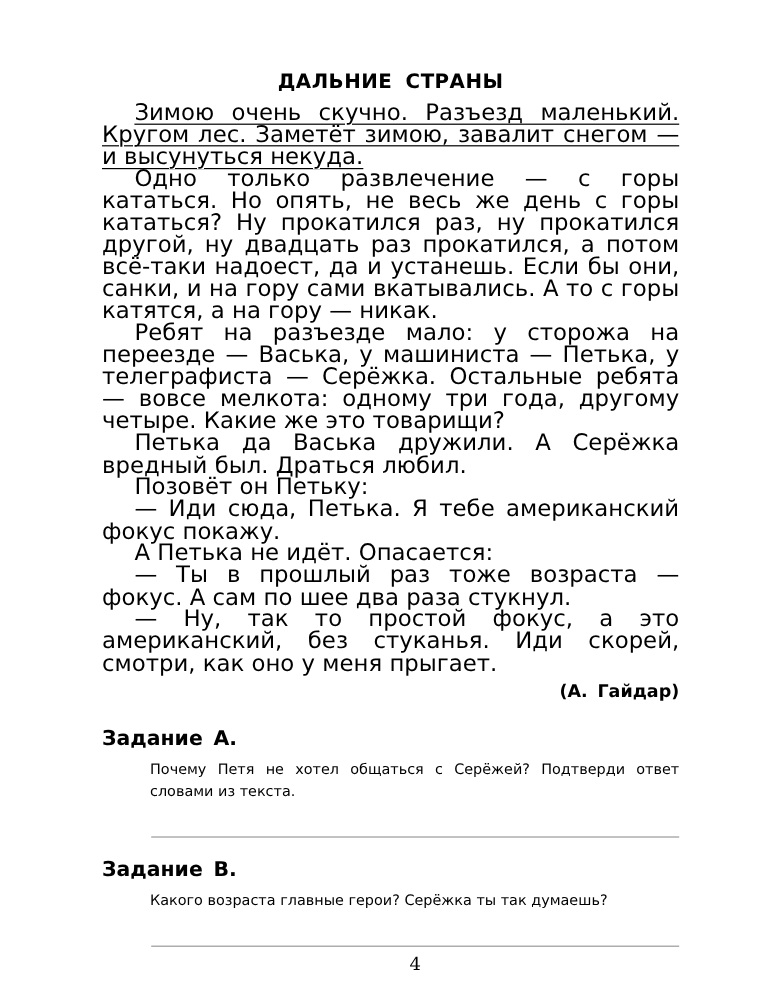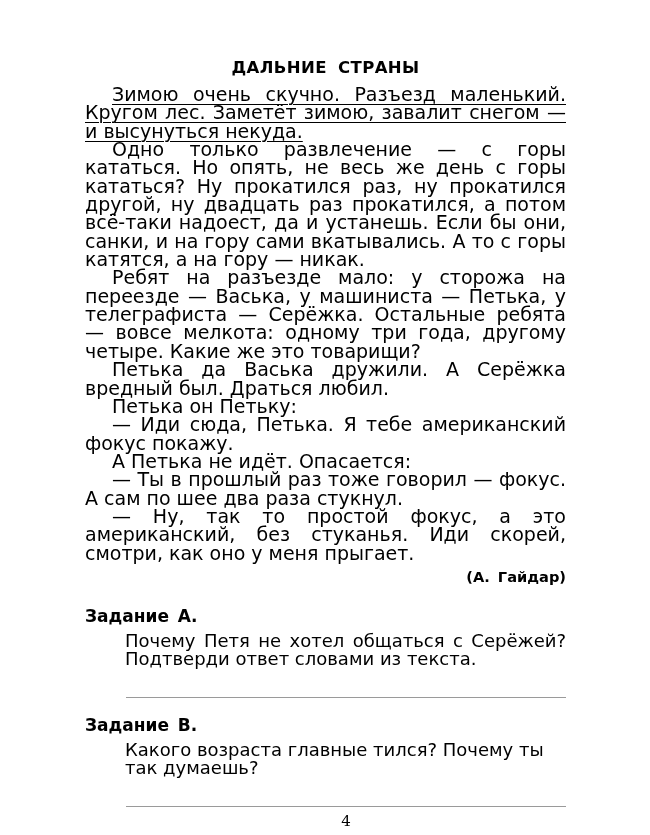--- a/index.html
+++ b/index.html
@@ -76,21 +76,21 @@
     font-weight: bold;
     line-height: 18.35px;
     word-spacing: 3px;
   }
   .task-a-head { padding-top: 21px; }
   .task-b-head { padding-top: 18px; }
   .task-body {
     margin: 0;
     padding-top: 6px;
     padding-left: 40px;
-    font-size: 18px;
+    font-size: 12px;
     line-height: 18.35px;
     text-align: justify;
     text-justify: inter-word;
     hyphens: manual;
   }
   .task-body.no-justify {
     text-align: left;
   }
   .rule {
     height: 0;
@@ -116,33 +116,33 @@
 <body>
 
 <div class="page">
 
   <h1 class="title">ДАЛЬНИЕ СТРАНЫ</h1>
 
   <p class="body-text p-underline">Зимою очень скучно. Разъезд маленький. Кругом лес. Заметёт зимою, завалит снегом — и высунуться некуда.</p>
   <p class="body-text p-gap">Одно только развлечение — с горы кататься. Но опять, не весь же день с горы кататься? Ну прокатил­ся раз, ну прокатился другой, ну двадцать раз прока­тился, а потом всё-таки надоест, да и устанешь. Если бы они, санки, и на гору сами вкатывались. А то с горы катятся, а на гору — никак.</p>
   <p class="body-text p-gap">Ребят на разъезде мало: у сторожа на переезде — Васька, у машиниста — Петька, у телеграфиста — Се­рёжка. Остальные ребята — вовсе мелкота: одному три года, другому четыре. Какие же это товарищи?</p>
   <p class="body-text p-gap">Петька да Васька дружили. А Серёжка вредный был. Драться любил.</p>
-  <p class="body-text p-gap">Петька он Петьку:</p>
+  <p class="body-text p-gap">Позовёт он Петьку:</p>
   <p class="body-text p-gap">— Иди сюда, Петька. Я тебе американский фокус покажу.</p>
   <p class="body-text p-gap">А Петька не идёт. Опасается:</p>
-  <p class="body-text p-gap">— Ты в прошлый раз тоже говорил — фокус. А сам по шее два раза стукнул.</p>
+  <p class="body-text p-gap">— Ты в прошлый раз тоже возраста — фокус. А сам по шее два раза стукнул.</p>
   <p class="body-text p-gap">— Ну, так то простой фокус, а это американский, без стуканья. Иди скорей, смотри, как оно у меня пры­гает.</p>
 
   <p class="attribution">(А. Гайдар)</p>
 
   <h2 class="task-heading task-a-head">Задание А.</h2>
   <p class="task-body">Почему Петя не хотел общаться с Серёжей? Под­тверди ответ словами из текста.</p>
 
   <hr class="rule rule-a">
 
   <h2 class="task-heading task-b-head">Задание В.</h2>
-  <p class="task-body no-justify">Какого возраста главные тился? Почему ты так думаешь?</p>
+  <p class="task-body no-justify">Какого возраста главные герои? Серёжка ты так думаешь?</p>
 
   <hr class="rule rule-b">
 
   <p class="footer-num">4</p>
 
 </div>
 
 </body></html>

